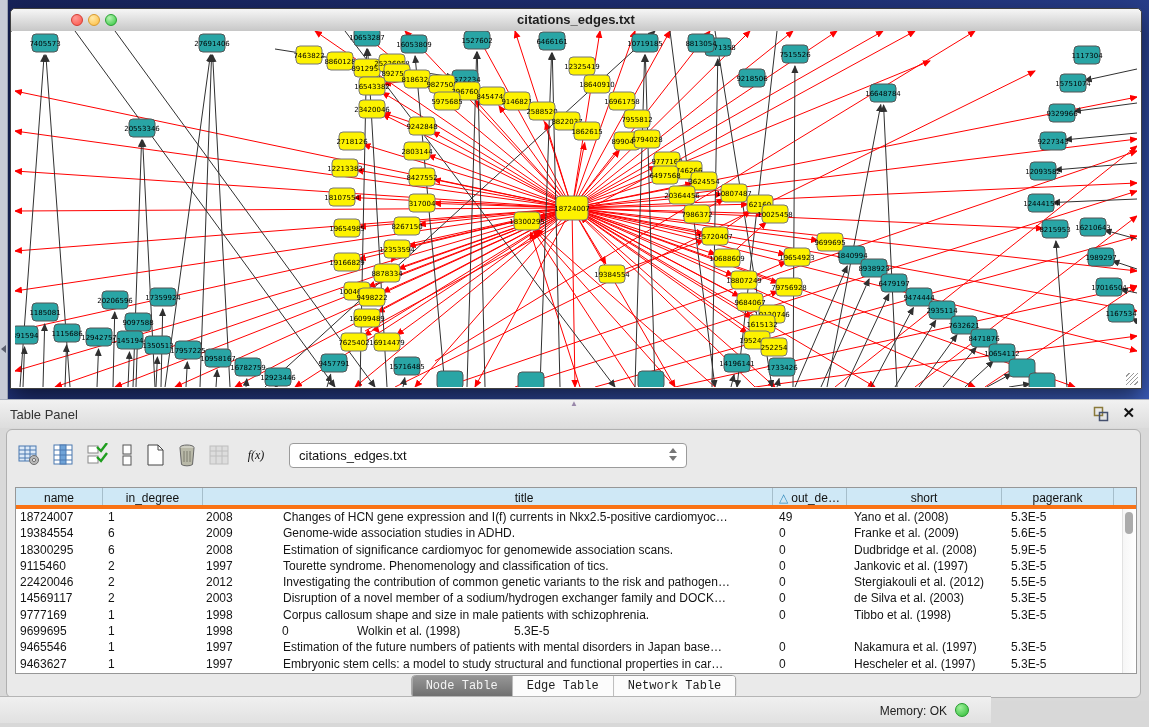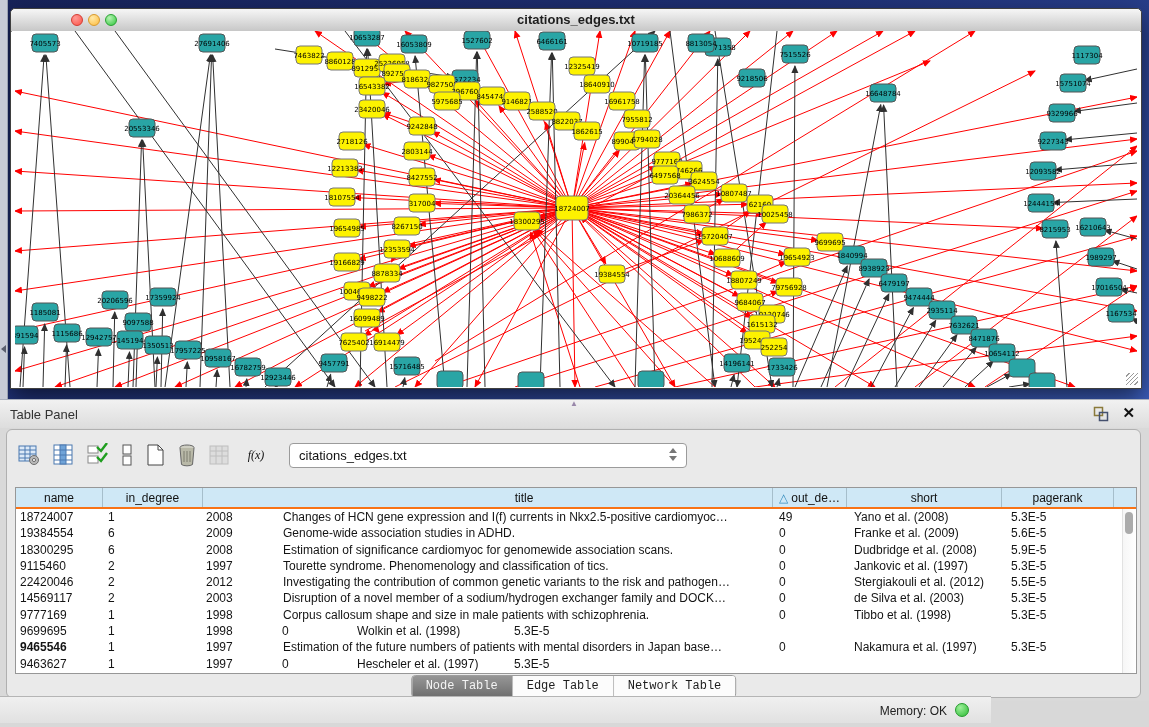--- a/index.html
+++ b/index.html
@@ -46,21 +46,21 @@
   .fx{font-family:"Liberation Serif",serif;font-style:italic;font-size:12px;color:#111;}
   .combo{position:absolute;left:282px;top:13px;width:398px;height:25px;background:#fff;border:1px solid #9b9b9b;
          border-radius:4px;box-sizing:border-box;font-size:13px;color:#111;line-height:23px;padding-left:9px;}
   .combo-arrows{position:absolute;right:9px;top:4px;}
   .combo-arrows div{width:0;height:0;border-left:4px solid transparent;border-right:4px solid transparent;}
   .ca-up{border-bottom:5px solid #777;margin-bottom:3px;}
   .ca-down{border-top:5px solid #777;}
 
   .table-wrap{position:absolute;left:8px;top:57px;width:1122px;height:187px;border:1px solid #979797;
               background:#fff;box-sizing:border-box;overflow:hidden;}
-  .thead{display:flex;height:21px;background:#cfe8f6;border-bottom:2px solid #f97316;box-sizing:border-box;}
+  .thead{display:flex;height:21px;background:#cfe8f6;border-bottom:4px solid #f97316;box-sizing:border-box;}
   .th{font-size:12px;color:#111;line-height:20px;text-align:center;border-right:1px solid #a6becb;box-sizing:border-box;
       overflow:hidden;white-space:nowrap;}
   .th.left{text-align:left;}
   .sort-glyph{color:#3a8fbf;margin-right:3px;}
   .trow{display:flex;height:16.3px;}
   .td{font-size:12px;color:#141414;line-height:16px;box-sizing:border-box;overflow:hidden;white-space:nowrap;}
   .vscroll{position:absolute;right:0;top:21px;bottom:0;width:13px;background:linear-gradient(90deg,#f6f6f6,#fff);border-left:1px solid #e2e2e2;}
   .vthumb{position:absolute;left:2px;top:3px;width:8px;height:22px;border-radius:5px;background:#ababab;}
 
   .tabs{position:absolute;left:50%;transform:translateX(-50%);top:245px;height:21px;display:flex;
@@ -912,32 +912,33 @@
             </div>
             <div class="trow">
               <div class="td" style="width: 87px; padding-left: 4px;">9699695</div>
               <div class="td" style="width: 100px; padding-left: 5px;">1</div>
               <div class="td" style="width: 73px; padding-left: 3px;">1998</div>
               <div class="td" style="width: 74px; padding-left: 6px;">0</div>
               <div class="td" style="width: 155px; padding-left: 7px;">Wolkin et al. (1998)</div>
               <div class="td" style="width: 112px; padding-left: 9px;">5.3E-5</div>
             </div>
             <div class="trow">
-              <div class="td" style="width: 87px; padding-left: 4px; font-weight: bold;">9465546</div>
+              <div class="td" style="width: 87px; padding-left: 4px;">9465546</div>
               <div class="td" style="width: 100px; padding-left: 5px;">1</div>
               <div class="td" style="width: 73px; padding-left: 3px;">1997</div>
               <div class="td" style="width: 497px; padding-left: 7px;">Estimation of the future numbers of patients with mental disorders in Japan base…</div>
               <div class="td" style="width: 74px; padding-left: 6px;">0</div>
               <div class="td" style="width: 155px; padding-left: 7px;">Nakamura et al. (1997)</div>
               <div class="td" style="width: 112px; padding-left: 9px;">5.3E-5</div>
             </div>
             <div class="trow">
               <div class="td" style="width: 87px; padding-left: 4px;">9463627</div>
               <div class="td" style="width: 100px; padding-left: 5px;">1</div>
               <div class="td" style="width: 73px; padding-left: 3px;">1997</div>
+              <div class="td" style="width: 497px; padding-left: 7px;">Embryonic stem cells: a model to study structural and functional properties in car…</div>
               <div class="td" style="width: 74px; padding-left: 6px;">0</div>
               <div class="td" style="width: 155px; padding-left: 7px;">Hescheler et al. (1997)</div>
               <div class="td" style="width: 112px; padding-left: 9px;">5.3E-5</div>
             </div>
           </div>
         <div class="vscroll">
           <div class="vthumb"></div>
         </div>
       </div>
 

